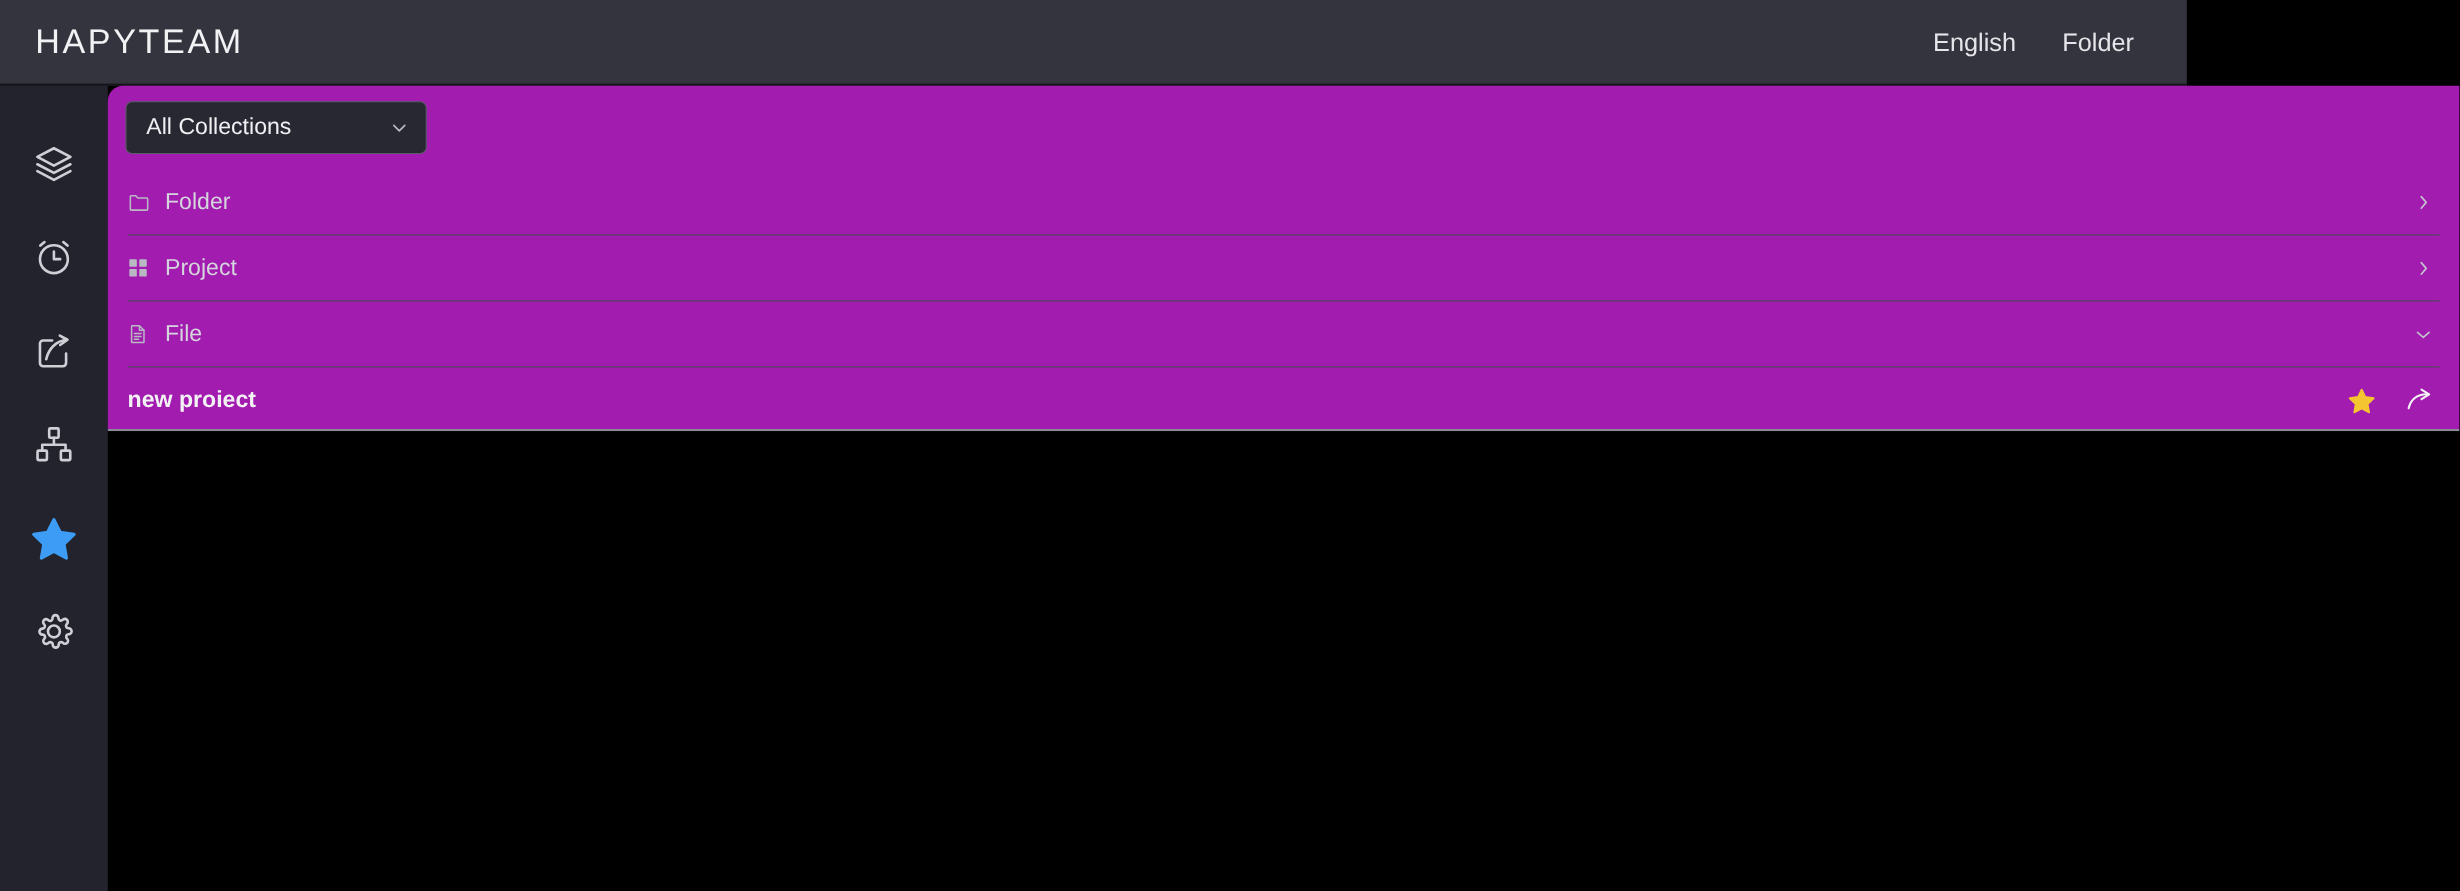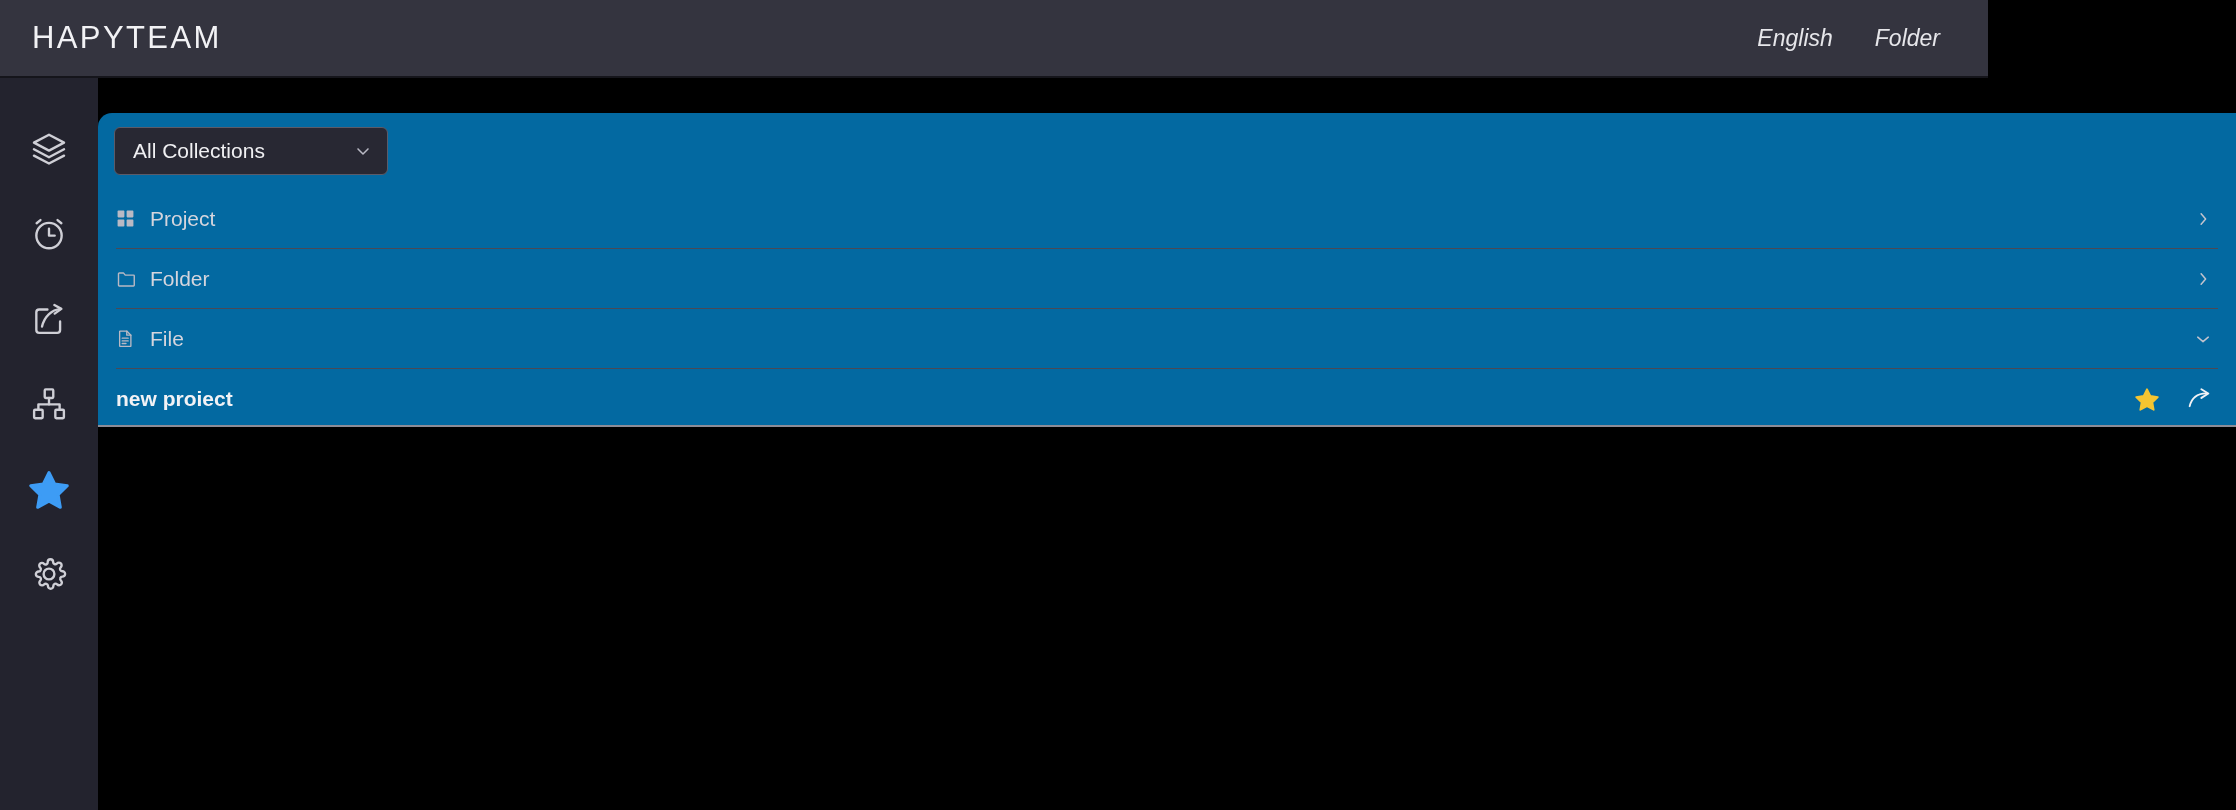--- a/index.html
+++ b/index.html
@@ -36,21 +36,20 @@
     color: #f2f2f5;
     font-size: 31px;
     letter-spacing: 2.4px;
     font-weight: 400;
     white-space: nowrap;
   }
   .header-right {
     display: flex;
     align-items: center;
     gap: 42px;
-    font-style: italic;
   }
   .header-link {
     color: #e6e6ea;
     font-size: 23px;
     white-space: nowrap;
     cursor: pointer;
   }
 
   
   .sidebar {
@@ -74,25 +73,24 @@
   }
   .side-item svg { display: block; }
 
   
   .panel {
     position: absolute;
     top: 78px;
     left: 98px;
     width: 2138px;
     height: 314px;
-    background: #0369a1;
+    background: #a21caf;
     border-top-left-radius: 14px;
     border-bottom: 2px solid #8c8c96;
     overflow: hidden;
-    margin-top: 35px;
   }
 
   .toolbar {
     height: 76px;
     display: flex;
     align-items: center;
     padding: 0 0 0 16px;
   }
   .select {
     width: 274px;
@@ -258,45 +256,45 @@
         <span class="select-label">All Collections</span>
         <span class="select-caret">
           <svg width="20" height="20" viewBox="0 0 24 24" fill="none" stroke="#b9b9c4" stroke-width="1.8" stroke-linecap="round" stroke-linejoin="round">
             <polyline points="6,9.5 12,15.5 18,9.5"></polyline>
           </svg>
         </span>
       </div>
     </div>
 
     <div class="rows">
+
+      <div class="section-row">
+        <span class="section-icon">
+          <svg width="20" height="20" viewBox="0 0 24 24" fill="none" stroke="#b9b9c4" stroke-width="1.7" stroke-linecap="round" stroke-linejoin="round">
+            <path d="M3 19.5V5.6a.9.9 0 0 1 .9-.9h5l2.2 2.6h9.9a.9.9 0 0 1 .9.9v11.3a.9.9 0 0 1-.9.9H3.9a.9.9 0 0 1-.9-.9z"></path>
+          </svg>
+        </span>
+        <span class="section-label">Folder</span>
+        <span class="section-chevron">
+          <svg width="18" height="18" viewBox="0 0 24 24" fill="none" stroke="#c3c3cd" stroke-width="2" stroke-linecap="round" stroke-linejoin="round">
+            <polyline points="9.5,5 15.5,12 9.5,19"></polyline>
+          </svg>
+        </span>
+      </div>
 
       <div class="section-row">
         <span class="section-icon">
           <svg width="19" height="19" viewBox="0 0 24 24" fill="#b9b9c4">
             <rect x="2" y="2" width="8.6" height="8.6" rx="1"></rect>
             <rect x="13.4" y="2" width="8.6" height="8.6" rx="1"></rect>
             <rect x="2" y="13.4" width="8.6" height="8.6" rx="1"></rect>
             <rect x="13.4" y="13.4" width="8.6" height="8.6" rx="1"></rect>
           </svg>
         </span>
         <span class="section-label">Project</span>
-        <span class="section-chevron">
-          <svg width="18" height="18" viewBox="0 0 24 24" fill="none" stroke="#c3c3cd" stroke-width="2" stroke-linecap="round" stroke-linejoin="round">
-            <polyline points="9.5,5 15.5,12 9.5,19"></polyline>
-          </svg>
-        </span>
-      </div>
-
-      <div class="section-row">
-        <span class="section-icon">
-          <svg width="20" height="20" viewBox="0 0 24 24" fill="none" stroke="#b9b9c4" stroke-width="1.7" stroke-linecap="round" stroke-linejoin="round">
-            <path d="M3 19.5V5.6a.9.9 0 0 1 .9-.9h5l2.2 2.6h9.9a.9.9 0 0 1 .9.9v11.3a.9.9 0 0 1-.9.9H3.9a.9.9 0 0 1-.9-.9z"></path>
-          </svg>
-        </span>
-        <span class="section-label">Folder</span>
         <span class="section-chevron">
           <svg width="18" height="18" viewBox="0 0 24 24" fill="none" stroke="#c3c3cd" stroke-width="2" stroke-linecap="round" stroke-linejoin="round">
             <polyline points="9.5,5 15.5,12 9.5,19"></polyline>
           </svg>
         </span>
       </div>
 
       <div class="section-row">
         <span class="section-icon">
           <svg width="19" height="19" viewBox="0 0 24 24" fill="none" stroke="#b9b9c4" stroke-width="1.7" stroke-linecap="round" stroke-linejoin="round">

